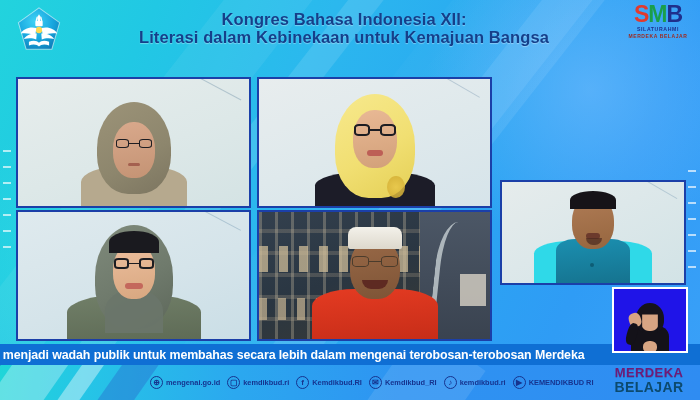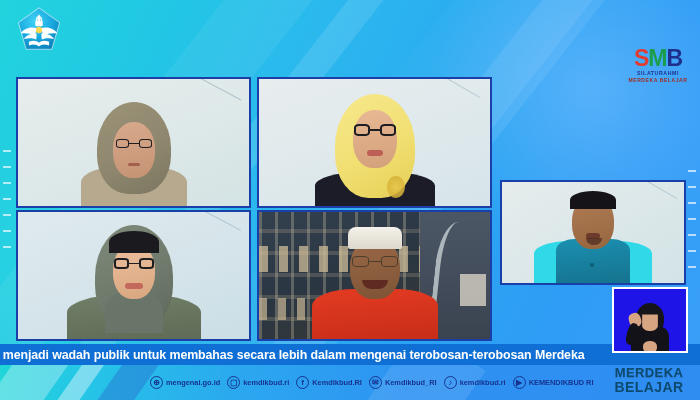--- a/index.html
+++ b/index.html
@@ -36,21 +36,21 @@
   .title{
     position:absolute; left:70px; top:5px; width:548px; height:48px;
     display:flex; flex-direction:column; align-items:center; justify-content:center;
     text-align:center; line-height:1.08;
     color:#153f8a; font-weight:bold; letter-spacing:.1px;
     text-shadow:0 1px 1px rgba(255,255,255,.35);
   }
   .title .l1{ font-size:16.5px; }
   .title .l2{ font-size:16.5px; }
 
-  .smb{ position:absolute; right:6px; top:2px; width:72px; height:48px; text-align:center;margin-top:44px; }
+  .smb{ position:absolute; right:6px; top:2px; width:72px; height:48px; text-align:center; }
   .smb-wrap{ position:relative; width:72px; height:48px; }
   .smb-main{ font-size:23px; font-weight:bold; line-height:24px; letter-spacing:-1px; }
   .smb-s{ color:#e23a2e; }
   .smb-m{ color:#1a9e4b; }
   .smb-b{ color:#1f2f8c; }
   .smb-sub1{ font-size:5.2px; font-weight:bold; letter-spacing:.6px; color:#1f2f8c; line-height:7px; }
   .smb-sub2{ font-size:5px; font-weight:bold; letter-spacing:.6px; color:#9e2a20; line-height:7px; }
 
   
   .tile{ position:absolute; border:2px solid #1b3fa8; overflow:hidden; background:#dfe9ea; }
@@ -92,21 +92,21 @@
   }
   .soc{ display:flex; align-items:center; gap:3px; }
   .soc-ic{
     width:13px; height:13px; border:1.3px solid #16348f; border-radius:50%;
     display:flex; align-items:center; justify-content:center;
     color:#16348f; font-size:8px; font-weight:bold; line-height:1; flex:none;
   }
   .soc-tx{ color:#16348f; font-size:7.4px; font-weight:bold; white-space:nowrap; }
 
   .mb-logo{ position:absolute; right:8px; top:366px; width:86px; height:32px; text-align:center; }
-  .mb-1{ color:#0c4a6e; font-size:13px; font-weight:bold; letter-spacing:.4px; line-height:14px;
+  .mb-1{ color:#701a75; font-size:13px; font-weight:bold; letter-spacing:.4px; line-height:14px;
          text-shadow:0 1px 0 rgba(0,0,0,.15); }
   .mb-2{ color:#0c4a6e; font-size:14px; font-weight:bold; letter-spacing:.4px; line-height:15px; }
 
   
   .sign{
     position:absolute; left:612px; top:287px; width:76px; height:66px;
     border:2px solid #ffffff; background:#1f14e8; overflow:hidden; z-index:6;
   }
 </style>
 </head>
@@ -148,20 +148,22 @@
         <path d="M44 46 C30 42 16 48 10 58 C22 56 30 58 42 62 Z" fill="#ffffff"></path>
         <path d="M56 46 C70 42 84 48 90 58 C78 56 70 58 58 62 Z" fill="#ffffff"></path>
         <path d="M45 58 C33 57 22 62 17 70 C28 67 37 68 44 71 Z" fill="#ffffff"></path>
         <path d="M55 58 C67 57 78 62 83 70 C72 67 63 68 56 71 Z" fill="#ffffff"></path>
 
         <path d="M28 76 C38 72 46 74 50 78 C54 74 62 72 72 76 L72 84 C62 80 54 82 50 86 C46 82 38 80 28 84 Z" fill="#ffffff"></path>
       </svg>
     </div>
 
     <div class="title">
+      <div class="l1">Kongres Bahasa Indonesia XII:</div>
+      <div class="l2">Literasi dalam Kebinekaan untuk Kemajuan Bangsa</div>
     </div>
 
     <div class="smb">
       <div class="smb-wrap">
         <div class="smb-main">
           <span class="smb-s">S</span><span class="smb-m">M</span><span class="smb-b">B</span>
         </div>
         <div class="smb-sub1">SILATURAHMI</div>
         <div class="smb-sub2">MERDEKA BELAJAR</div>
       </div>

